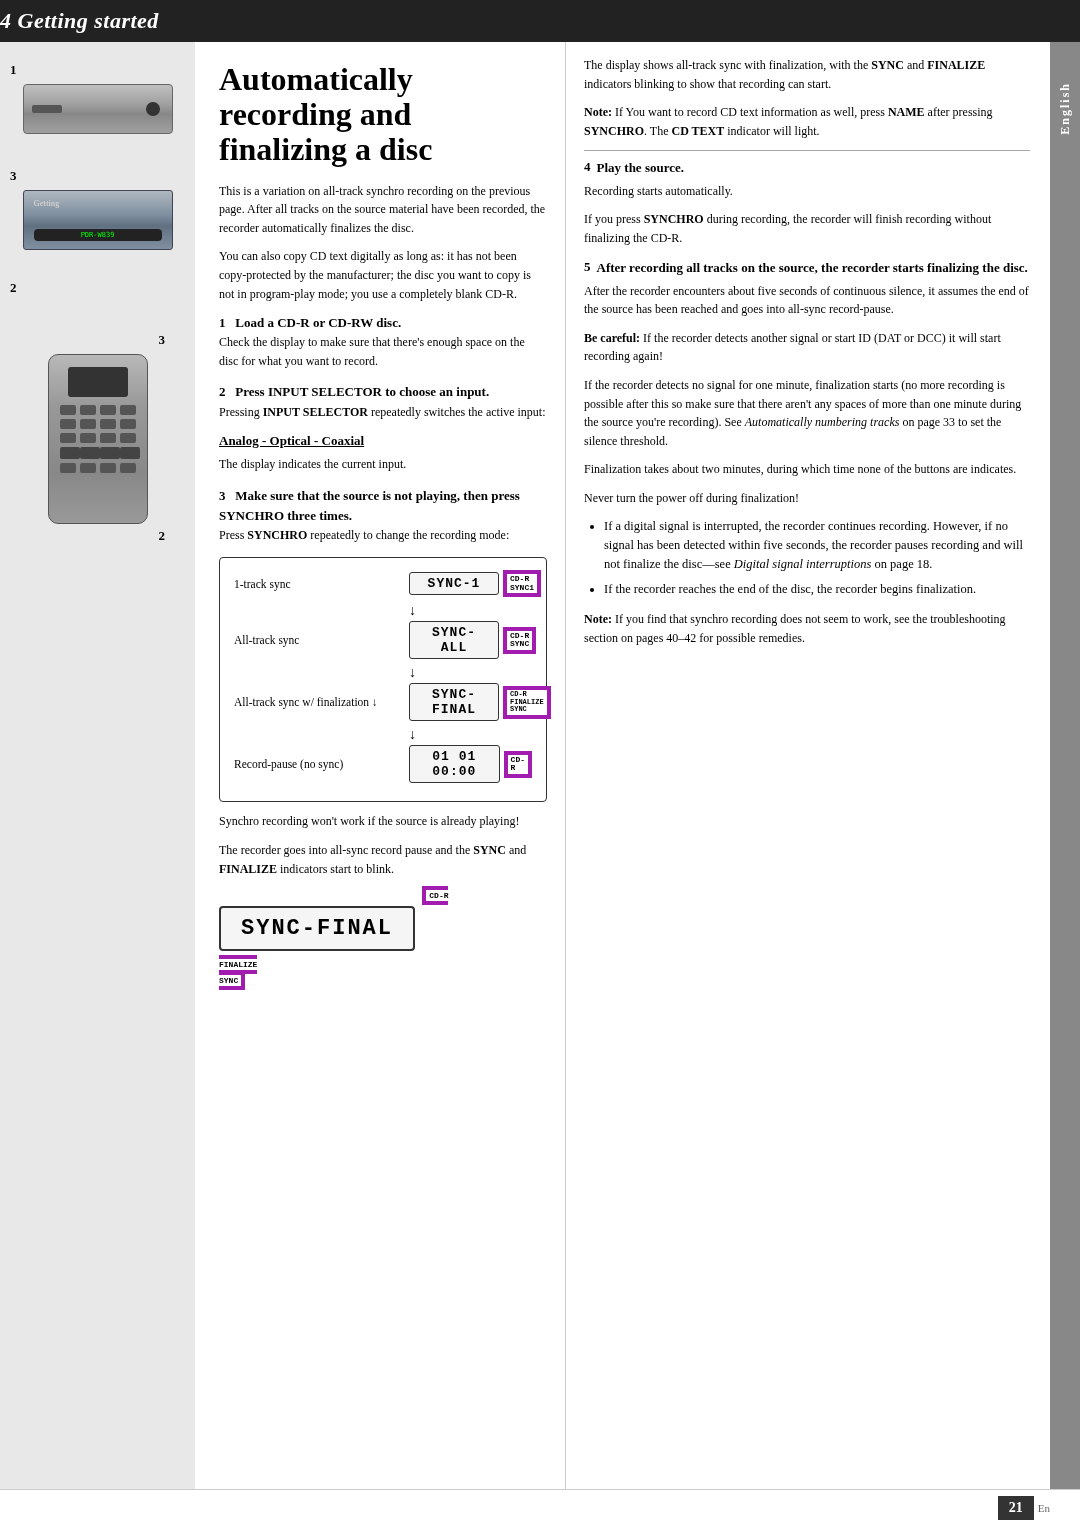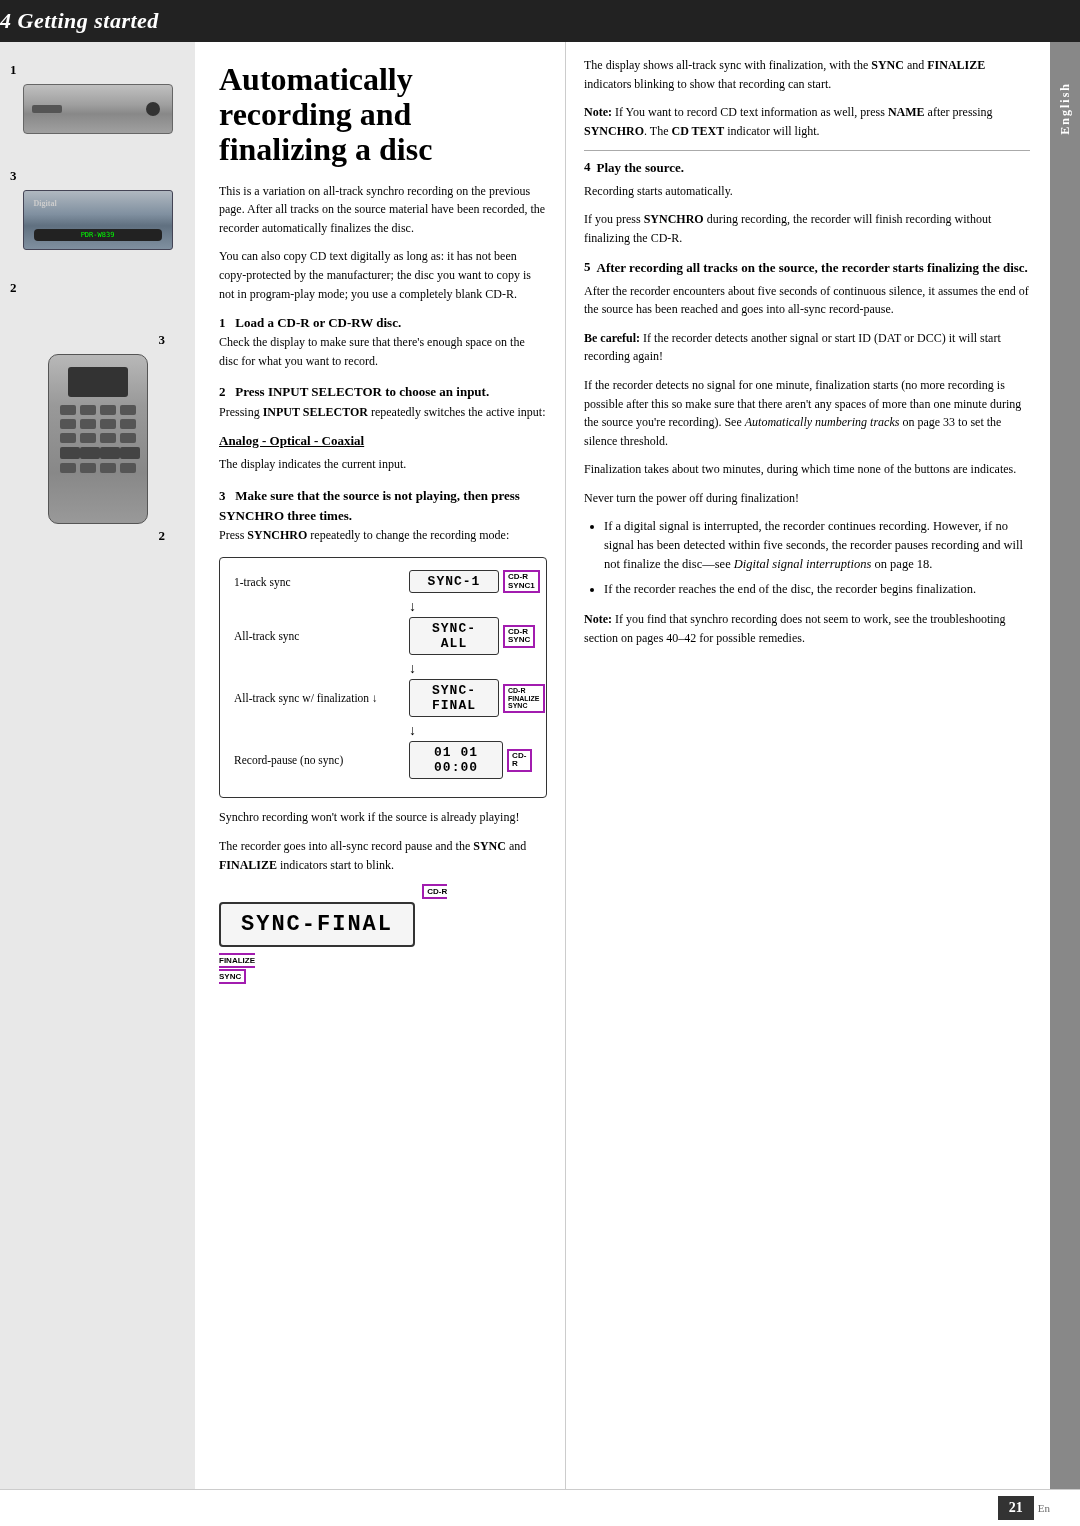--- a/index.html
+++ b/index.html
@@ -231,24 +231,24 @@
       font-family: Liberation Mono, monospace;
       background: #f5f5f5;
       min-width: 90px;
       text-align: center;
       letter-spacing: 1px;
     }
 
     .sync-badge {
       font-size: 8px;
       margin-left: 4px;
-      font-family: Liberation Sans, sans-serif;
+      font-family: Liberation Mono, monospace;
       font-weight: bold;
       background: #fff;
-      border: 2px solid #a21caf;
+      border: 4px solid #a21caf;
       padding: 1px 3px;
       line-height: 1.1;
     }
 
     
     .sync-final-large {
       border: 2px solid #333;
       border-radius: 4px;
       padding: 8px 20px;
       font-size: 22px;
@@ -352,21 +352,21 @@
   <div class="left-sidebar">
 
     <div class="device-image-block">
       <div class="device-label">1</div>
       <div class="device-img" style="margin-bottom:4px;"></div>
     </div>
 
     <div class="device-image-block">
       <div class="device-label">3</div>
       <div class="device-img-tall" style="background:linear-gradient(180deg,#b0b8c0 0%,#8090a0 40%,#607080 60%,#8090a0 100%);border:1px solid #445;position:relative;">
-        <div style="position:absolute;top:8px;left:10px;font-size:8px;color:#ccc;font-weight:bold;">Digital</div>
+        <div style="position:absolute;top:8px;left:10px;font-size:8px;color:#ccc;font-weight:bold;">Getting</div>
         <div style="position:absolute;bottom:8px;left:10px;right:10px;height:12px;background:#222;border-radius:4px;display:flex;align-items:center;justify-content:center;">
           <span style="color:#0f0;font-size:7px;font-family:monospace;">PDR-W839</span>
         </div>
       </div>
     </div>
 
     <div class="device-image-block">
       <div class="device-label">2</div>
     </div>
 

